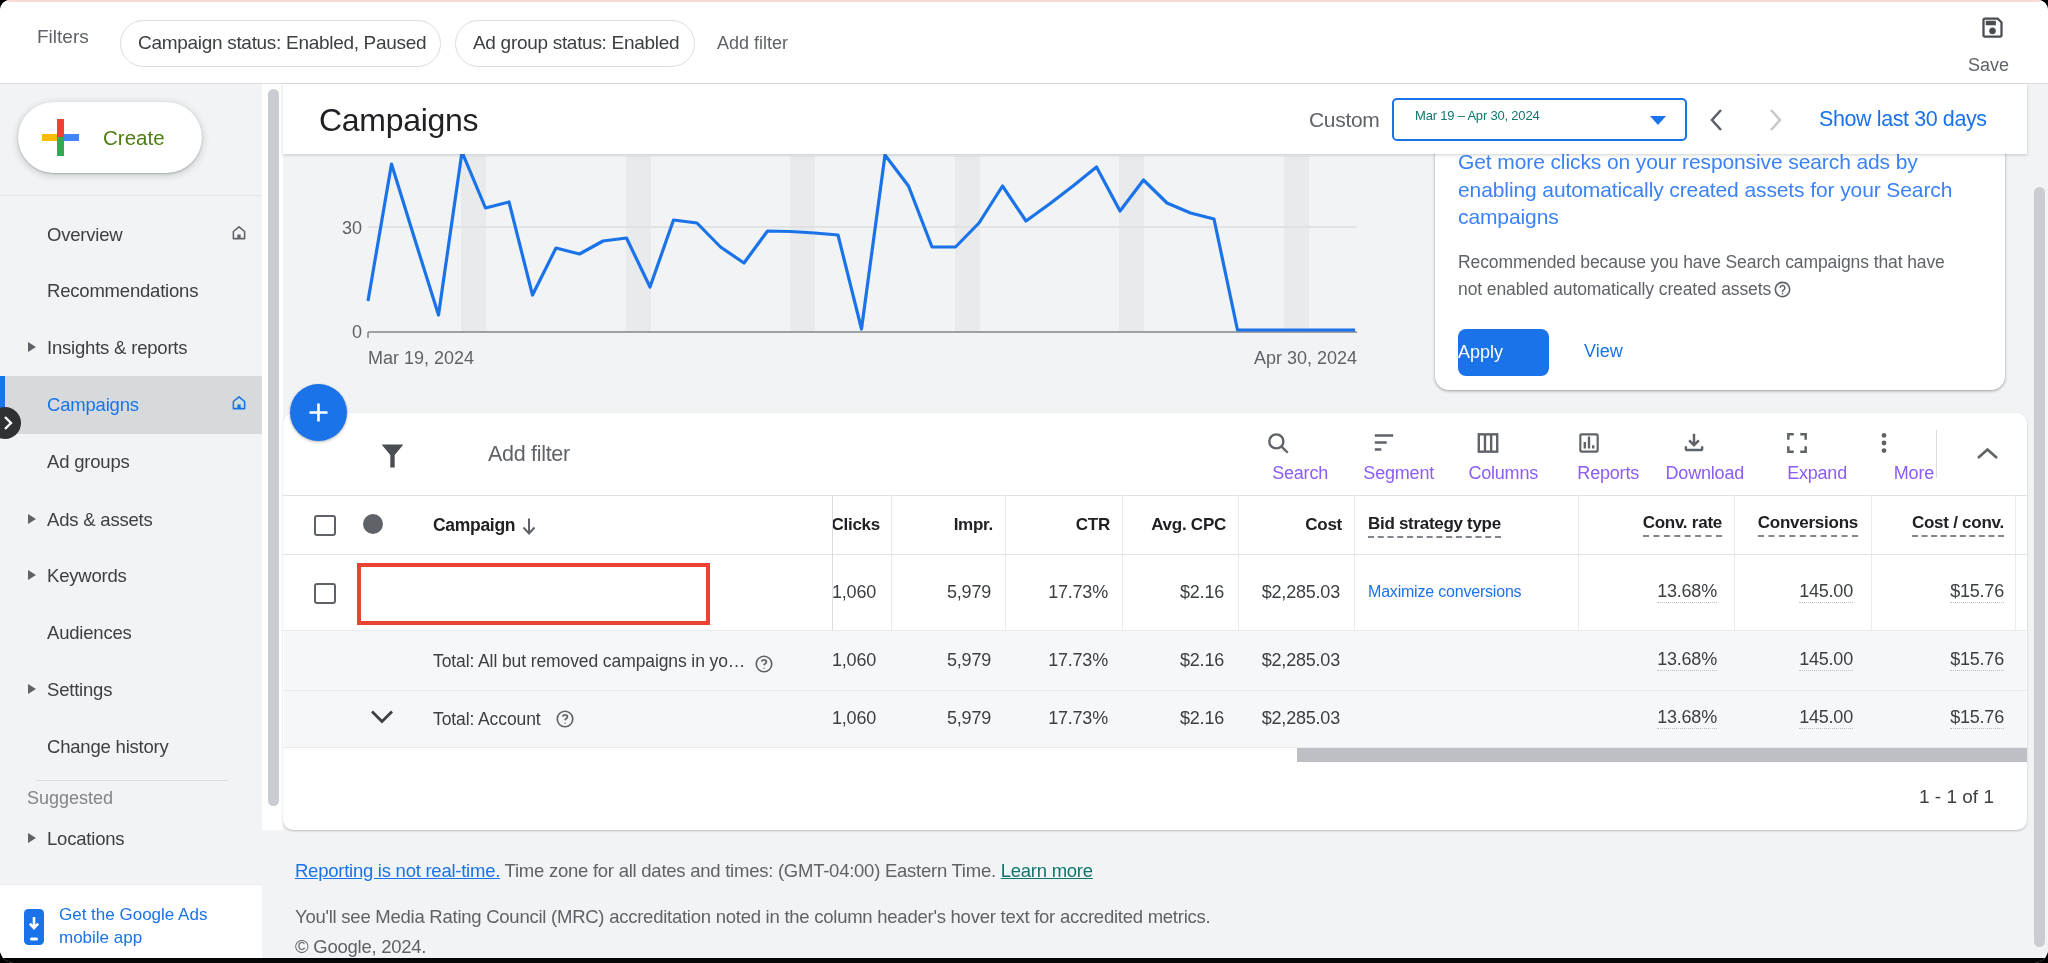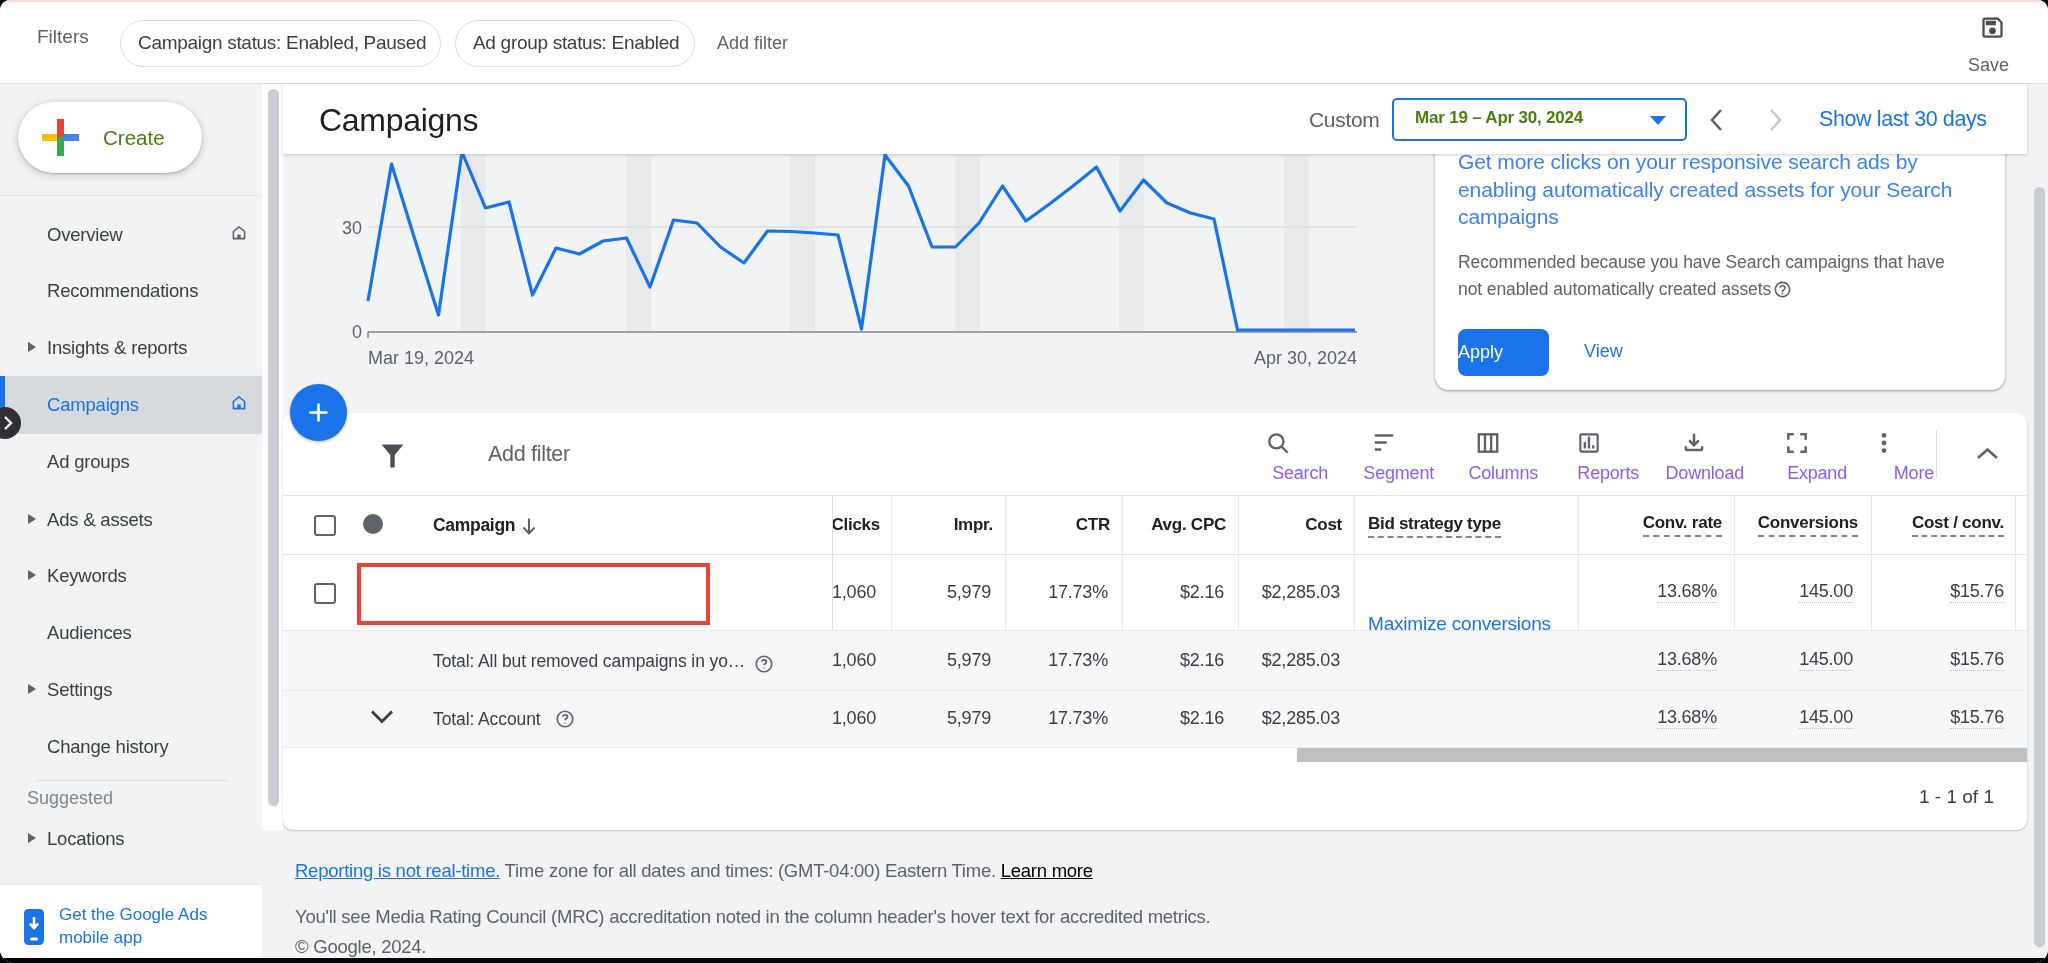--- a/index.html
+++ b/index.html
@@ -115,21 +115,21 @@
 <div class="abs" style="left:1458px;top:249px;width:510px;font-size:17.5px;color:#5f6368;line-height:26.5px;letter-spacing:-0.1px">Recommended because you have Search campaigns that have not enabled automatically created assets<svg style="display:inline-block;vertical-align:-4px;margin-left:2px" width="19" height="19" viewBox="0 0 24 24" fill="#5f6368">
         <path d="M12 2C6.48 2 2 6.48 2 12s4.48 10 10 10 10-4.48 10-10S17.52 2 12 2zm0 18c-4.41 0-8-3.59-8-8s3.59-8 8-8 8 3.59 8 8-3.59 8-8 8zm-1-4h2v2h-2zm1.61-9.96c-2.06-.3-3.88.97-4.43 2.79-.18.58.26 1.17.87 1.17h.2c.41 0 .74-.29.88-.67.32-.89 1.27-1.5 2.3-1.28.95.2 1.65 1.13 1.57 2.1-.1 1.34-1.62 1.63-2.45 2.88 0 .01-.01.01-.01.02-.01.02-.02.03-.03.05-.09.15-.18.32-.25.5-.01.03-.03.05-.04.08-.01.02-.01.04-.02.07-.12.34-.2.75-.2 1.25h2c0-.42.11-.77.28-1.07.02-.03.03-.06.05-.09.08-.14.18-.27.28-.39.01-.01.02-.03.03-.04.1-.12.21-.23.33-.34.96-.91 2.26-1.65 1.99-3.56-.24-1.74-1.61-3.21-3.35-3.47z"></path>
       </svg></div>
 <div class="abs" style="left:1458px;top:329px;width:91px;height:47px;background:#1a73e8;border-radius:8px;color:#fff;font-size:18px;font-weight:500;line-height:47px">Apply</div>
 <div class="abs" style="left:1584px;top:341px;font-size:18px;font-weight:500;color:#1a73e8">View</div>
 
 <div class="abs" style="left:283px;top:84px;width:1744px;height:70px;background:#fff;box-shadow:0 1px 3px rgba(60,64,67,.25)"></div>
 <div class="abs" style="left:319px;top:102px;font-size:32px;color:#202124;letter-spacing:-0.3px">Campaigns</div>
 <div class="abs" style="left:1309px;top:108px;font-size:21px;color:#5f6368;letter-spacing:-0.3px">Custom</div>
 <div class="abs" style="left:1392px;top:98px;width:295px;height:43px;border:2px solid #1a73e8;border-radius:5px;background:#fff"></div>
-<div class="abs" style="left:1415px;top:108px;font-size:17px;font-weight:700;color:#4d7c0f;letter-spacing:-0.2px">Mar 19 – Apr 30, 2024</div>
+<div class="abs" style="left:1415px;top:108px;font-size:13px;font-weight:400;color:#0f766e;letter-spacing:-0.2px">Mar 19 – Apr 30, 2024</div>
 <div class="abs" style="left:1650px;top:116px;width:0;height:0;border-left:8px solid transparent;border-right:8px solid transparent;border-top:9px solid #1a73e8"></div>
 <svg class="abs" style="left:1706px;top:106px" width="24" height="28" viewBox="0 0 24 28" fill="none" stroke="#5f6368" stroke-width="2.6">
       <path d="M15 4L6 14l9 10"></path>
     </svg>
 <svg class="abs" style="left:1762px;top:106px" width="24" height="28" viewBox="0 0 24 28" fill="none" stroke="#c6c9cc" stroke-width="2.6">
       <path d="M9 4l9 10-9 10"></path>
     </svg>
 <div class="abs" style="left:1819px;top:107px;font-size:21.5px;font-weight:500;color:#1a73e8;letter-spacing:-0.4px">Show last 30 days</div>
 
 <div class="abs" style="left:283px;top:413px;width:1744px;height:417px;background:#fff;border-radius:10px;box-shadow:0 1px 2px rgba(60,64,67,.3)"></div>
@@ -212,21 +212,21 @@
 <div class="colsep" style="left:1871px"></div>
 <div class="colsep" style="left:2015px"></div>
 
 <div class="abs" style="left:314px;top:583px;width:22px;height:21px;border:2.6px solid #5f6368;border-radius:3px"></div>
 <div class="abs" style="left:357px;top:563px;width:353px;height:62px;border:4px solid #ea4335"></div>
 <div class="num" style="right:1172px;top:582px">1,060</div>
 <div class="num" style="right:1057px;top:582px">5,979</div>
 <div class="num" style="right:940px;top:582px">17.73%</div>
 <div class="num" style="right:824px;top:582px">$2.16</div>
 <div class="num" style="right:708px;top:582px">$2,285.03</div>
-<div class="abs" style="left:1368px;top:613px;font-size:19px;color:#1a73e8;letter-spacing:-0.2px">Maximize conversions</div>
+<div class="abs" style="left:1368px;top:583px;font-size:16px;color:#1a73e8;letter-spacing:-0.2px">Maximize conversions</div>
 <div class="num" style="right:331px;top:581px"><span class="dotu">13.68%</span></div>
 <div class="num" style="right:195px;top:581px"><span class="dotu">145.00</span></div>
 <div class="num" style="right:44px;top:581px"><span class="dotu">$15.76</span></div>
 <div class="abs" style="left:283px;top:630px;width:1744px;height:1px;background:#e8eaed"></div>
 
 <div class="abs" style="left:284px;top:631px;width:1742px;height:59px;background:#f6f7f9"></div>
 <div class="abs" style="left:433px;top:651px;font-size:17.5px;color:#3c4043;letter-spacing:-0.1px">Total: All but removed campaigns in yo…</div>
 <svg class="abs" style="left:754px;top:654px" width="20" height="20" viewBox="0 0 24 24" fill="none" stroke="#5f6368" stroke-width="2">
       <circle cx="12" cy="12" r="9.3"></circle>
       <path d="M9.2 9.2c.3-1.4 1.5-2.3 2.9-2.2 1.5 0 2.7 1.1 2.7 2.5 0 1.9-2.4 2.1-2.7 4M12.1 16.4v1" stroke-width="2.2"></path>
@@ -256,21 +256,21 @@
 <div class="num" style="right:824px;top:708px">$2.16</div>
 <div class="num" style="right:708px;top:708px">$2,285.03</div>
 <div class="num" style="right:331px;top:707px"><span class="dotu">13.68%</span></div>
 <div class="num" style="right:195px;top:707px"><span class="dotu">145.00</span></div>
 <div class="num" style="right:44px;top:707px"><span class="dotu">$15.76</span></div>
 <div class="abs" style="left:283px;top:747px;width:1744px;height:1px;background:#e8eaed"></div>
 
 <div class="abs" style="left:1297px;top:748px;width:730px;height:14px;background:#bcc0c4"></div>
 <div class="abs" style="right:54px;top:786px;font-size:19px;color:#3c4043">1 - 1 of 1</div>
 
-<div class="abs" style="left:295px;top:860px;font-size:18.5px;color:#5f6368;letter-spacing:-0.25px"><span style="color:#1a73e8;text-decoration:underline">Reporting is not real-time.</span> Time zone for all dates and times: (GMT-04:00) Eastern Time. <span style="color:#000000;text-decoration:underline">Learn more</span></div>
+<div class="abs" style="left:295px;top:860px;font-size:18.5px;color:#5f6368;letter-spacing:-0.25px"><span style="color:#1a73e8;text-decoration:underline">Reporting is not real-time.</span> Time zone for all dates and times: (GMT-04:00) Eastern Time. <span style="color:#0f766e;text-decoration:underline">Learn more</span></div>
 <div class="abs" style="left:295px;top:906px;font-size:18.5px;color:#5f6368;letter-spacing:-0.25px">You'll see Media Rating Council (MRC) accreditation noted in the column header's hover text for accredited metrics.</div>
 <div class="abs" style="left:295px;top:936px;font-size:18.5px;color:#5f6368;letter-spacing:-0.25px">© Google, 2024.</div>
 
 <div class="abs" style="left:2034px;top:187px;width:11px;height:760px;background:#c9ccd0;border-radius:6px"></div>
 
 <div class="abs" style="left:0;top:958px;width:2048px;height:5px;background:#050505"></div>
 
 </div>
 
 </body></html>

